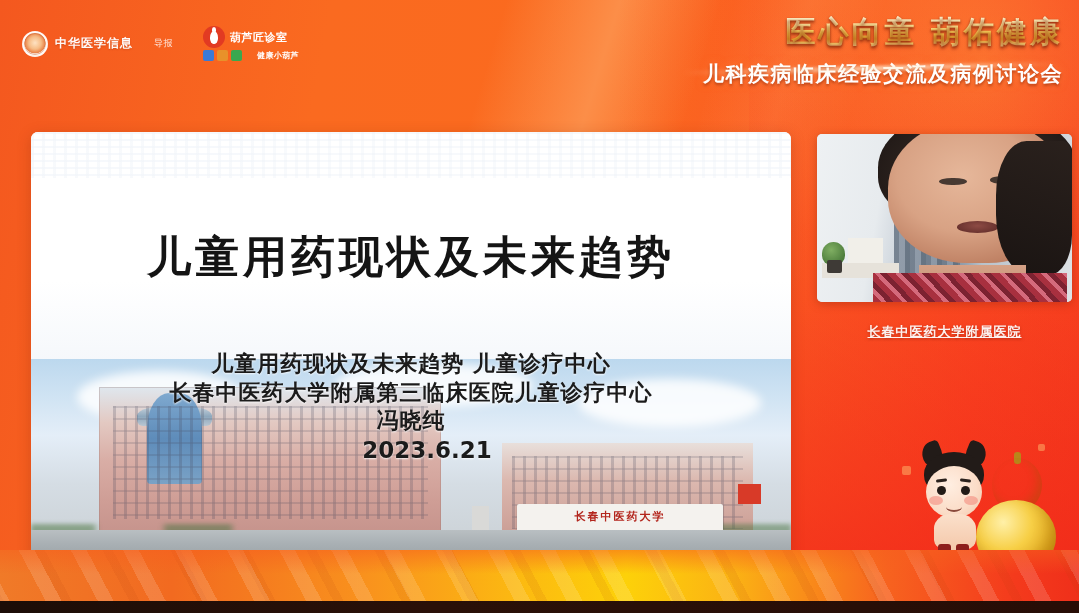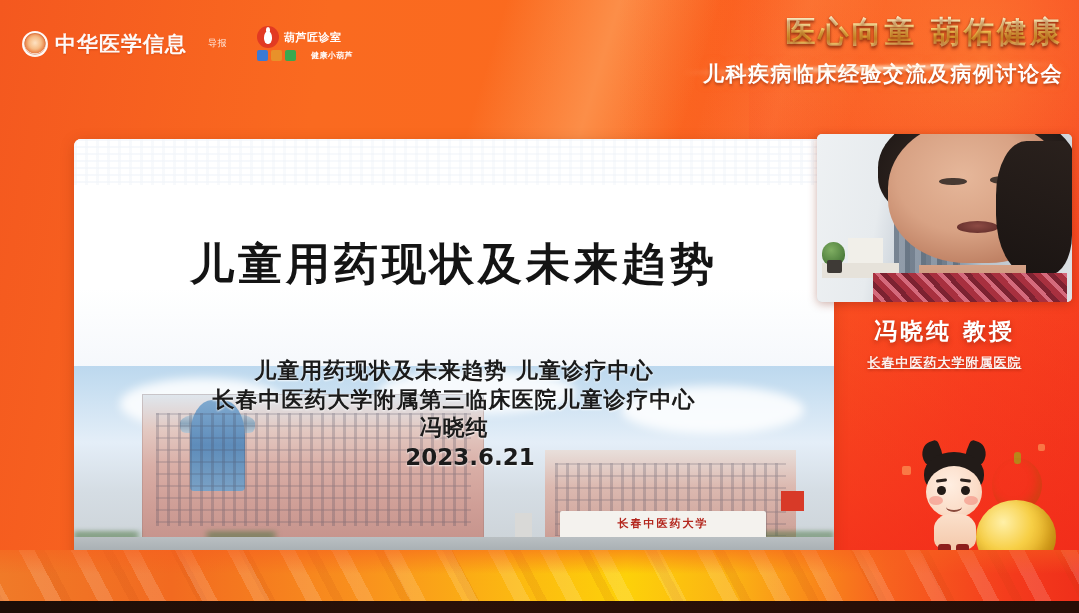--- a/index.html
+++ b/index.html
@@ -18,21 +18,21 @@
   .redwash{position:absolute;right:0;top:0;width:330px;height:613px;pointer-events:none;
     background:linear-gradient(180deg,rgba(247,60,30,.0) 0%,rgba(247,55,28,.22) 45%,rgba(243,40,26,.55) 80%,rgba(240,35,25,.72) 100%);}
 
   
   .logos{position:absolute;left:22px;top:26px;display:flex;align-items:center;gap:30px;}
   .logo-cma{display:flex;align-items:center;gap:7px;opacity:.97;}
   .seal{width:26px;height:26px;border-radius:50%;
         background:radial-gradient(circle at 50% 45%,#ffe7c8 0%,#f7c08a 38%,#e8834a 62%,#ffffff 66%,#ffffff 100%);
         border:2px solid rgba(255,255,255,.92);box-sizing:border-box;
         box-shadow:inset 0 0 0 1px rgba(210,110,60,.5);}
-  .cma-name{font-size:21px;font-weight:700;color:#fff;letter-spacing:1px;
+  .cma-name{font-size:12px;font-weight:700;color:#fff;letter-spacing:1px;
         font-family:Liberation Mono, monospace;text-shadow:0 1px 2px rgba(150,40,10,.35);
         filter:blur(.25px);}
   .cma-sub{font-size:9px;color:rgba(255,255,255,.88);letter-spacing:.5px;margin-left:14px;filter:blur(.2px);}
   .logo-hu{display:flex;flex-direction:column;gap:2px;}
   .hu-row{display:flex;align-items:center;gap:5px;}
   .hu-badge{width:22px;height:22px;border-radius:50%;background:#e23a22;
         display:flex;align-items:center;justify-content:center;}
   .hu-gourd{width:8px;height:13px;border-radius:50% 50% 45% 45%;background:#fff;position:relative;}
   .hu-gourd:before{content:"";position:absolute;left:1.6px;top:-4px;width:4.6px;height:6px;border-radius:50%;background:#fff;}
   .hu-t1{font-size:11px;font-weight:700;color:#fff;letter-spacing:.5px;filter:blur(.35px);}
@@ -52,23 +52,23 @@
       text-shadow:0 2px 3px rgba(120,35,10,.45);
       filter:drop-shadow(0 1px 1px rgba(110,30,5,.55));}
   .event-streak{position:absolute;right:8px;top:50px;width:372px;height:5px;pointer-events:none;
       background:linear-gradient(90deg,rgba(255,255,255,0) 0%,rgba(255,240,215,.75) 55%,rgba(255,255,255,0) 100%);
       filter:blur(1.6px);transform:rotate(-1.4deg);}
   .event-sub{margin-top:12px;font-size:21px;font-weight:800;color:#ffffff;letter-spacing:1.5px;
       font-family:"DejaVu Sans","Liberation Sans",sans-serif;
       text-shadow:0 2px 3px rgba(170,55,15,.85),0 0 9px rgba(255,140,70,.6);}
 
   
-  .slide{position:absolute;left:31px;top:139px;width:760px;height:428px;border-radius:7px;overflow:hidden;
+  .slide{position:absolute;left:31px;top:132px;width:760px;height:428px;border-radius:7px;overflow:hidden;
       background:linear-gradient(180deg,#ffffff 0%,#fdfdfd 55%,#f6f8fa 100%);
-      box-shadow:0 3px 14px rgba(130,35,10,.28);margin-left:43px;}
+      box-shadow:0 3px 14px rgba(130,35,10,.28);}
   .slide-top{position:absolute;left:0;top:0;width:100%;height:56%;
       background:linear-gradient(180deg,#ffffff 0%,#ffffff 62%,#f4f7fb 100%);}
   
   .slide-tex{position:absolute;left:0;top:0;width:100%;height:46px;opacity:.5;
       background:repeating-linear-gradient(180deg,rgba(224,232,242,.55) 0 2px,rgba(255,255,255,0) 2px 7px),
                  repeating-linear-gradient(90deg,rgba(226,234,244,.5) 0 3px,rgba(255,255,255,0) 3px 11px);}
   .slide-title{position:absolute;left:0;right:0;top:96px;text-align:center;
       font-size:44px;font-weight:800;letter-spacing:4px;color:#141414;
       font-family:"DejaVu Sans","Liberation Sans",sans-serif;}
 
@@ -281,21 +281,20 @@
     <div class="v-head"></div>
     <div class="v-eyeL"></div>
     <div class="v-eyeR"></div>
     <div class="v-mouth"></div>
     <div class="v-hair2"></div>
     <div class="v-neck"></div>
     <div class="v-cloth"></div>
   </div>
 
   <div class="spk">
-    <div class="spk-name">冯晓纯 教授</div>
     <div class="spk-org">长春中医药大学附属医院</div>
   </div>
 
   <div class="mascot">
     <div class="m-spark" style="left:-4px;top:28px;width:9px;height:9px;"></div>
     <div class="m-spark" style="left:132px;top:6px;width:7px;height:7px;"></div>
     <div class="m-spark" style="left:104px;top:104px;width:8px;height:8px;"></div>
 
     <div class="gourd">
       <div class="gourd-stem"></div>

